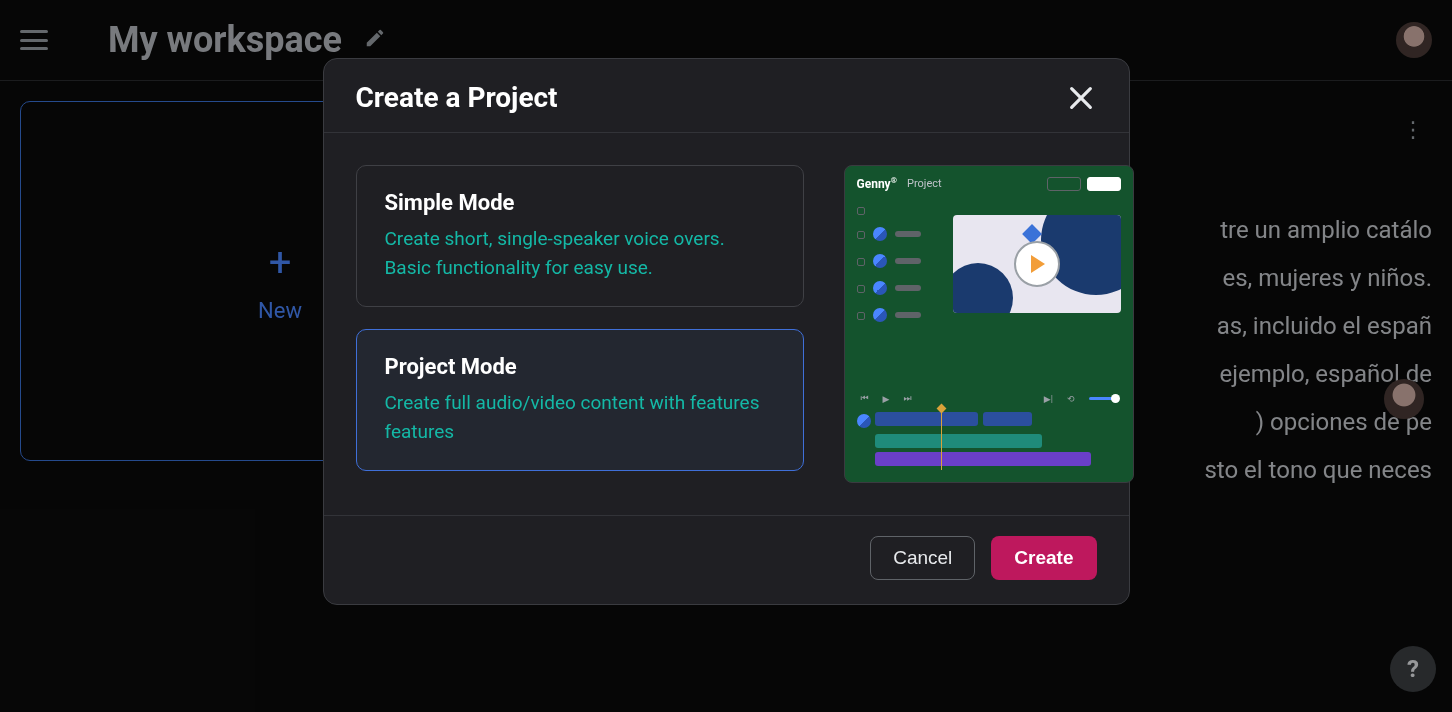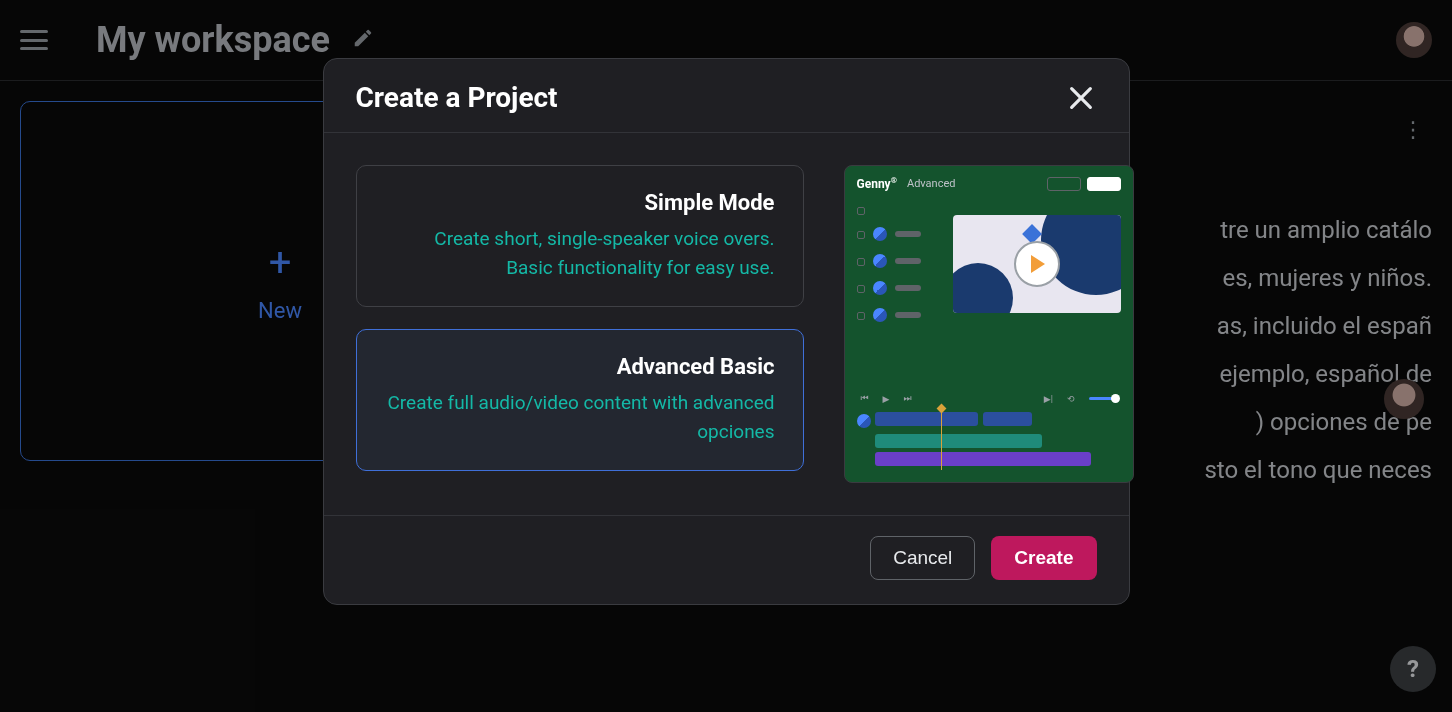--- a/index.html
+++ b/index.html
@@ -35,21 +35,21 @@
   }
   .hamburger span {
     height: 3px;
     background: #9aa0a6;
     border-radius: 2px;
   }
   .workspace-title {
     font-size: 36px;
     font-weight: 700;
     color: #b8bcc2;
-    margin-left: 30px;
+    margin-left: 42px;
   }
   .edit-pencil {
     color: #9aa0a6;
     font-size: 22px;
     margin-left: 4px;
   }
   .avatar {
     width: 36px;
     height: 36px;
     border-radius: 50%;
@@ -171,21 +171,21 @@
   .mode-col {
     flex: 0 0 448px;
     display: flex;
     flex-direction: column;
     gap: 22px;
   }
   .mode-card {
     border: 1px solid #3f4045;
     border-radius: 10px;
     padding: 24px 28px;
-    text-align: right;
+    text-align: left;
     cursor: pointer;
     background: #1f1f23;
   }
   .mode-card.selected {
     border-color: #3f6fd8;
     background: #232730;
   }
   .mode-card h3 {
     font-size: 22px;
     font-weight: 700;
@@ -483,29 +483,29 @@
     </div>
     <hr class="modal-hr">
 
     <div class="modal-body">
       <div class="mode-col">
         <div class="mode-card">
           <h3>Simple Mode</h3>
           <p>Create short, single-speaker voice overs. Basic functionality for easy use.</p>
         </div>
         <div class="mode-card selected">
-          <h3>Advanced Basic</h3>
-          <p>Create full audio/video content with advanced opciones</p>
+          <h3>Project Mode</h3>
+          <p>Create full audio/video content with features features</p>
         </div>
       </div>
 
       <div class="preview-col">
         <div class="pv-top">
           <span class="pv-logo"><span>Genny</span><sup style="font-size:8px">®</sup></span>
-          <span class="pv-mode">Advanced</span>
+          <span class="pv-mode">Project</span>
           <div class="pv-toggles">
             <div class="pv-tog"></div>
             <div class="pv-tog filled"></div>
           </div>
         </div>
 
         <div class="pv-main">
           <div class="pv-list">
 
             <div class="pv-row">

